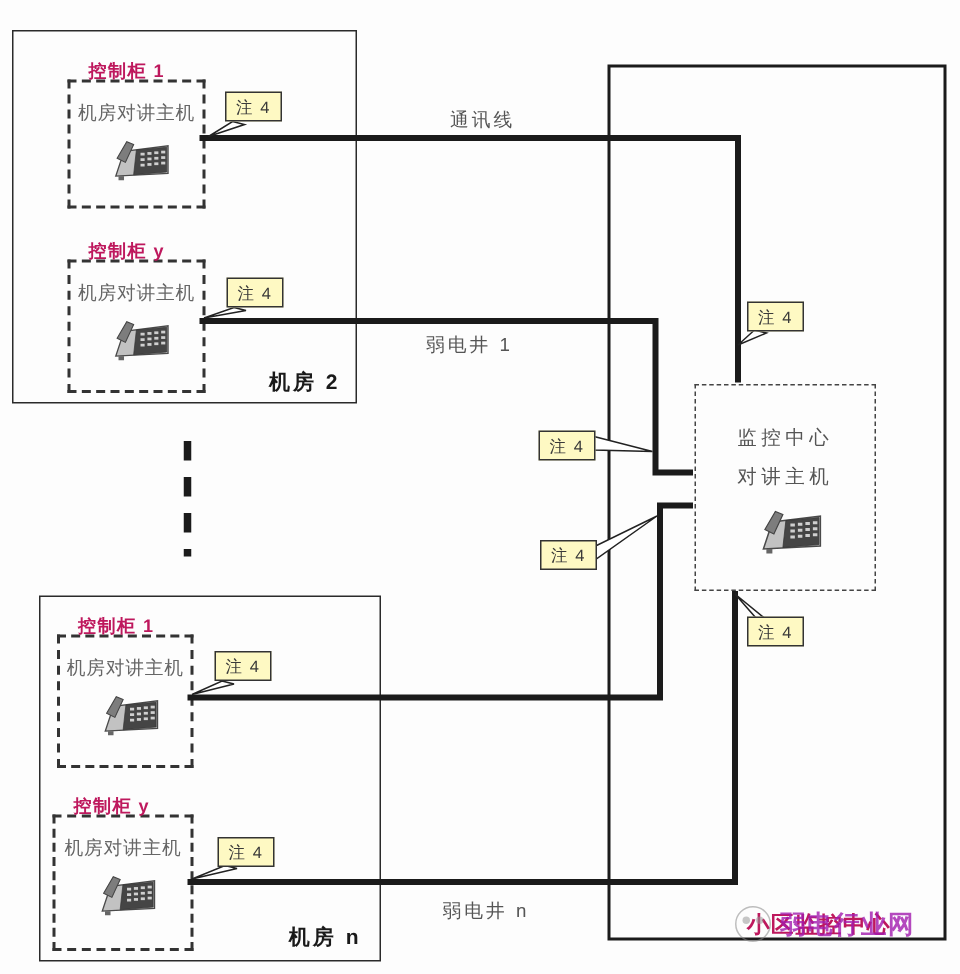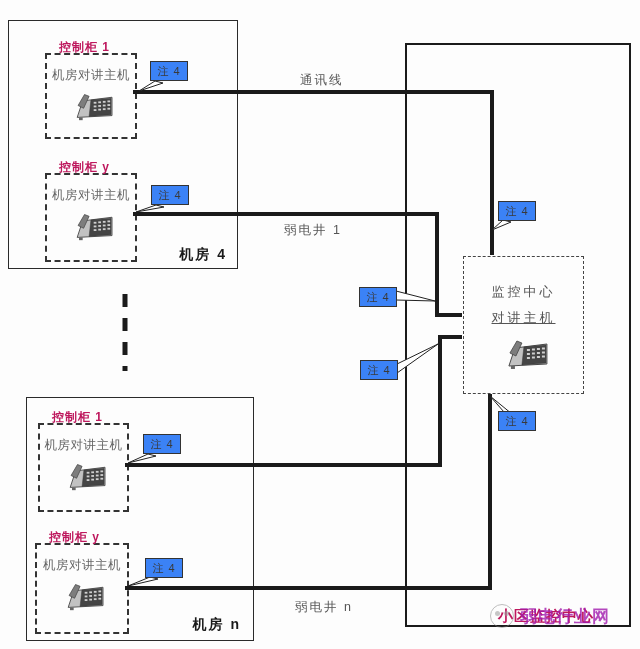--- a/index.html
+++ b/index.html
@@ -37,21 +37,21 @@
     position:absolute;font-size:12.5px;color:#555;letter-spacing:2px;white-space:nowrap;
   }
   .monitor{
     position:absolute;left:463px;top:256px;width:119px;height:136px;
     border:1.5px dashed #444;
   }
   .monitor .mline{
     position:absolute;left:0;width:100%;text-align:center;font-size:13px;color:#555;letter-spacing:3px;
   }
   .note{
-    position:absolute;width:36px;height:18px;border:1.5px solid #333;background:#3b82f6;
+    position:absolute;width:36px;height:18px;border:1.5px solid #333;background:#fef9c3;
     display:flex;align-items:center;justify-content:center;
     font-size:11px;color:#3a3a3a;z-index:6;letter-spacing:1px;
   }
   #lines{position:absolute;left:0;top:0;z-index:4;}
   #bottom-label-wrap{position:absolute;left:490px;top:601px;width:145px;height:34px;z-index:7;}
   #bigbox-label{
     position:absolute;left:8px;top:6px;font-size:15px;font-weight:bold;color:#be185d;letter-spacing:1px;white-space:nowrap;
   }
   #watermark-text{
     position:absolute;left:30px;top:4px;font-size:17px;font-weight:bold;color:#a21caf;
@@ -66,21 +66,21 @@
     background:#9a9a9a;box-shadow:9px 0 0 #9a9a9a;
   }
 </style>
 </head>
 <body>
 
 <div id="canvas">
 
 
   <div class="room" style="left:8px;top:20px;width:228px;height:247px;">
-    <div class="room-name" style="right:10px;bottom:4px;">机房 4</div>
+    <div class="room-name" style="right:10px;bottom:4px;">机房 2</div>
   </div>
 
   <div class="room" style="left:10px;top:397px;width:226px;height:242px;margin-left:16px;">
     <div class="room-name" style="right:12px;bottom:6px;">机房 n</div>
   </div>
 
   <div class="bigbox"></div>
 
   <div class="cabinet" style="left:45px;top:53px;width:88px;height:82px;">
     <div class="cab-label">控制柜 1</div>
@@ -185,21 +185,21 @@
             <rect x="40" y="22.5" width="3" height="2"></rect>
         </g>
         <polygon points="8,20 15,8 20,10 14,23" fill="#7d7d7d" stroke="#444" stroke-width="0.8"></polygon>
         <rect x="9" y="33" width="4" height="3" fill="#666"></rect>
       </svg>
     </span>
   </div>
 
   <div class="monitor">
     <div class="mline" style="top:26px;">监控中心</div>
-    <div class="mline" style="top:52px;text-decoration:underline;">对讲主机</div>
+    <div class="mline" style="top:52px;">对讲主机</div>
     <span class="phone" style="top:76px;">
       <svg viewBox="0 0 48 40" width="48" height="40">
         <polygon points="7,33 13,15 45,11 45,31" fill="#c2c2c2" stroke="#4a4a4a" stroke-width="1"></polygon>
         <polygon points="22,14 44,12 44,30 20,32" fill="#454545" stroke="#333" stroke-width="0.5"></polygon>
         <g fill="#cfcfcf">
           <rect x="25" y="16" width="3" height="2"></rect>
             <rect x="30" y="15.5" width="3" height="2"></rect>
             <rect x="35" y="15" width="3" height="2"></rect>
             <rect x="40" y="14.5" width="3" height="2"></rect>
           <rect x="25" y="20" width="3" height="2"></rect>

